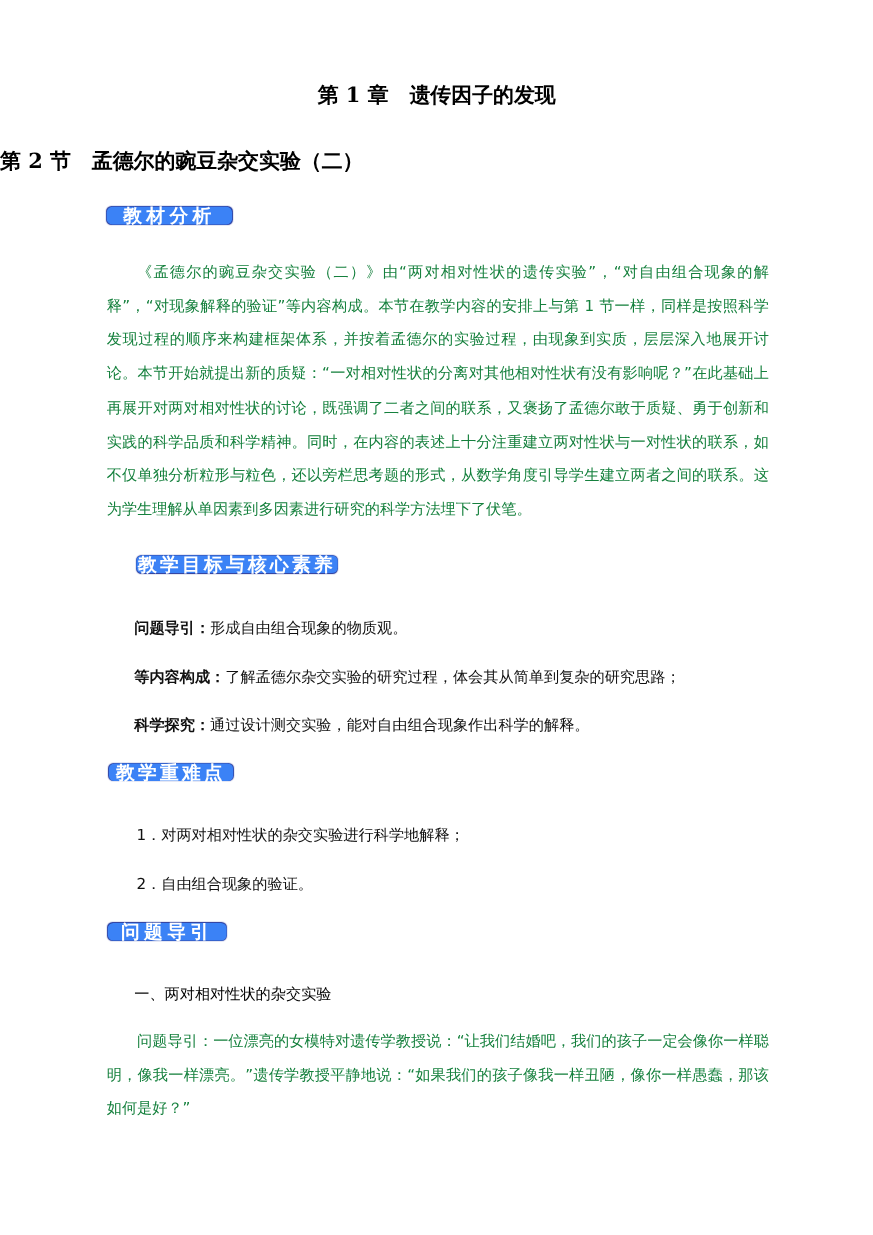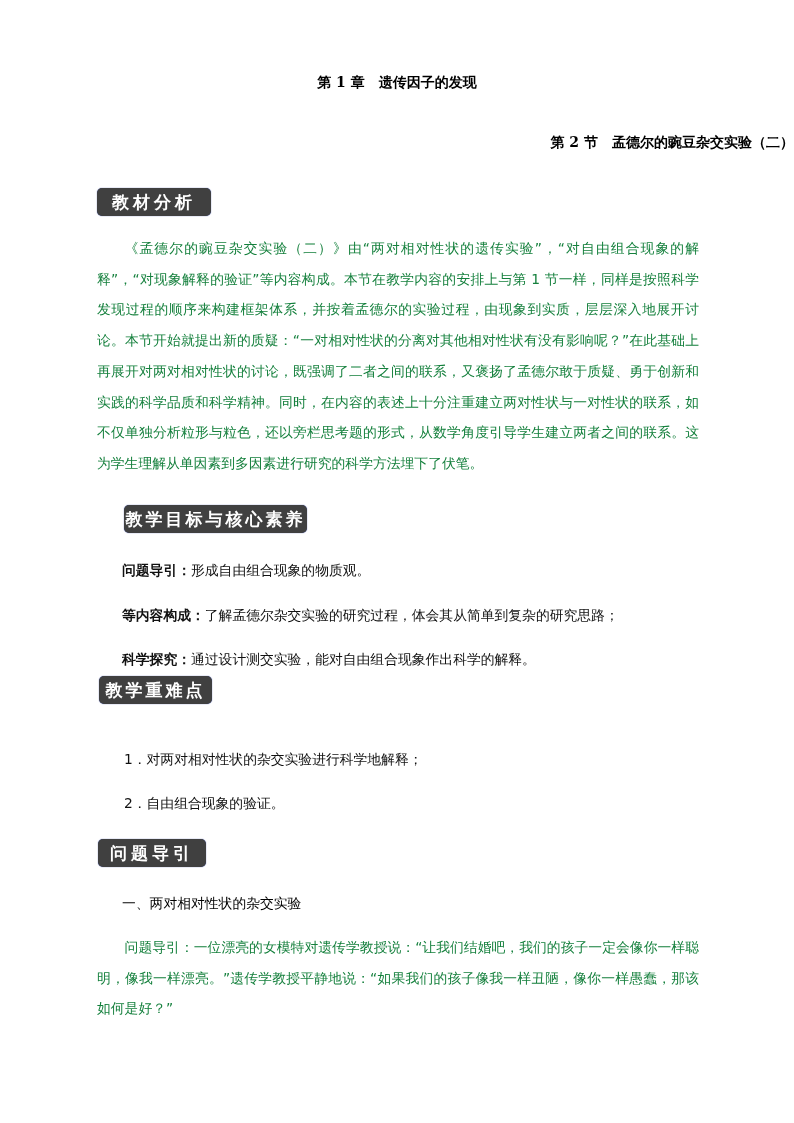--- a/index.html
+++ b/index.html
@@ -1,56 +1,56 @@
 <!DOCTYPE html>
 <html><head>
 <meta charset="utf-8">
 <style>
   html, body { margin: 0; padding: 0; background: #ffffff; }
   body { width: 794px; height: 1123px; position: relative; overflow: hidden;
          font-family: "DejaVu Sans", "Liberation Sans", sans-serif; color: #111; }
   .abs { position: absolute; }
   .title { font-family: "DejaVu Serif", "Liberation Serif", serif; font-weight: bold;
-           font-size: 14px; color: #000; white-space: nowrap; }
-  .badge { position: absolute; background: #404040; border-radius: 5px;
+           font-size: 19px; color: #000; white-space: nowrap; }
+  .badge { position: absolute; background: #3b82f6; border-radius: 5px;
            color: #fff; font-weight: bold; font-size: 17px; letter-spacing: 4px;
            display: flex; align-items: center; justify-content: center;
-           box-shadow: 0 0 1px #1a2f99; height: 28px; }
+           box-shadow: 0 0 1px #1a2f99; height: 16px; }
   .para { position: absolute; left: 97px; width: 602px; font-size: 13.8px;
           line-height: 30.7px; text-align: justify; text-indent: 27.6px; color: #15803d; }
   .line { position: absolute; font-size: 13.8px; white-space: nowrap; color: #111; }
   .lbl { font-weight: bold; }
   .h2 { position: absolute; font-size: 13.8px; font-weight: normal; white-space: nowrap; color: #000; }
 </style>
 </head>
 <body>
 
 <div>
 
   <div class="abs title" style="left:0; width:794px; text-align:center; top:74px;">第 1 章　遗传因子的发现</div>
 
-  <div class="abs title" style="left:0; width:794px; text-align:right; top:134px;">第 2 节　孟德尔的豌豆杂交实验（二）</div>
+  <div class="abs title" style="left:0; width:794px; text-align:left; top:134px;">第 2 节　孟德尔的豌豆杂交实验（二）</div>
 
   <div class="badge" style="left:97px; top:188px; width:114px;">教材分析</div>
 
   <div class="para" style="top:233px;">《孟德尔的豌豆杂交实验（二）》由“两对相对性状的遗传实验”，“对自由组合现象的解释”，“对现象解释的验证”等内容构成。本节在教学内容的安排上与第 1 节一样，同样是按照科学发现过程的顺序来构建框架体系，并按着孟德尔的实验过程，由现象到实质，层层深入地展开讨论。本节开始就提出新的质疑：“一对相对性状的分离对其他相对性状有没有影响呢？”在此基础上再展开对两对相对性状的讨论，既强调了二者之间的联系，又褒扬了孟德尔敢于质疑、勇于创新和实践的科学品质和科学精神。同时，在内容的表述上十分注重建立两对性状与一对性状的联系，如不仅单独分析粒形与粒色，还以旁栏思考题的形式，从数学角度引导学生建立两者之间的联系。这为学生理解从单因素到多因素进行研究的科学方法埋下了伏笔。</div>
 
   <div class="badge" style="left:124px; top:505px; width:183px; letter-spacing:3px;">教学目标与核心素养</div>
 
   <div class="line" style="left:122px; top:562px;">
     <span class="lbl">问题导引：</span><span>形成自由组合现象的物质观。</span>
   </div>
   <div class="line" style="left:122px; top:607px;">
     <span class="lbl">等内容构成：</span><span>了解孟德尔杂交实验的研究过程，体会其从简单到复杂的研究思路；</span>
   </div>
   <div class="line" style="left:122px; top:651px;">
     <span class="lbl">科学探究：</span><span>通过设计测交实验，能对自由组合现象作出科学的解释。</span>
   </div>
 
-  <div class="badge" style="left:99px; top:676px; width:113px; letter-spacing:3px;">教学重难点</div>
+  <div class="badge" style="left:99px; top:694px; width:113px; letter-spacing:3px;">教学重难点</div>
 
   <div class="line" style="left:124px; top:751px;">1．对两对相对性状的杂交实验进行科学地解释；</div>
   <div class="line" style="left:124px; top:795px;text-align:right;">2．自由组合现象的验证。</div>
 
   <div class="badge" style="left:98px; top:839px; width:108px;">问题导引</div>
 
   <div class="h2" style="left:122px; top:895px;">一、两对相对性状的杂交实验</div>
 
   <div class="para" style="top:932px;">问题导引：一位漂亮的女模特对遗传学教授说：“让我们结婚吧，我们的孩子一定会像你一样聪明，像我一样漂亮。”遗传学教授平静地说：“如果我们的孩子像我一样丑陋，像你一样愚蠢，那该如何是好？”</div>
 

